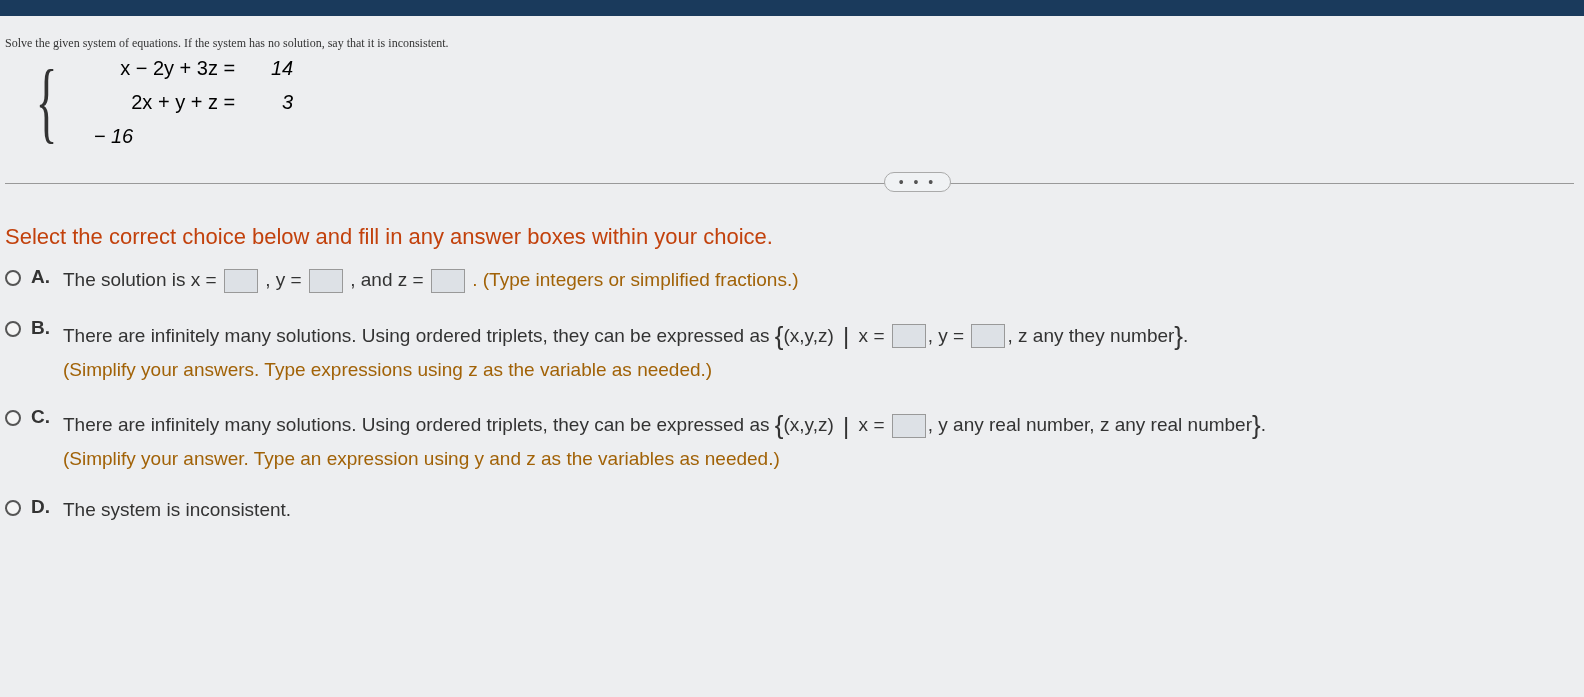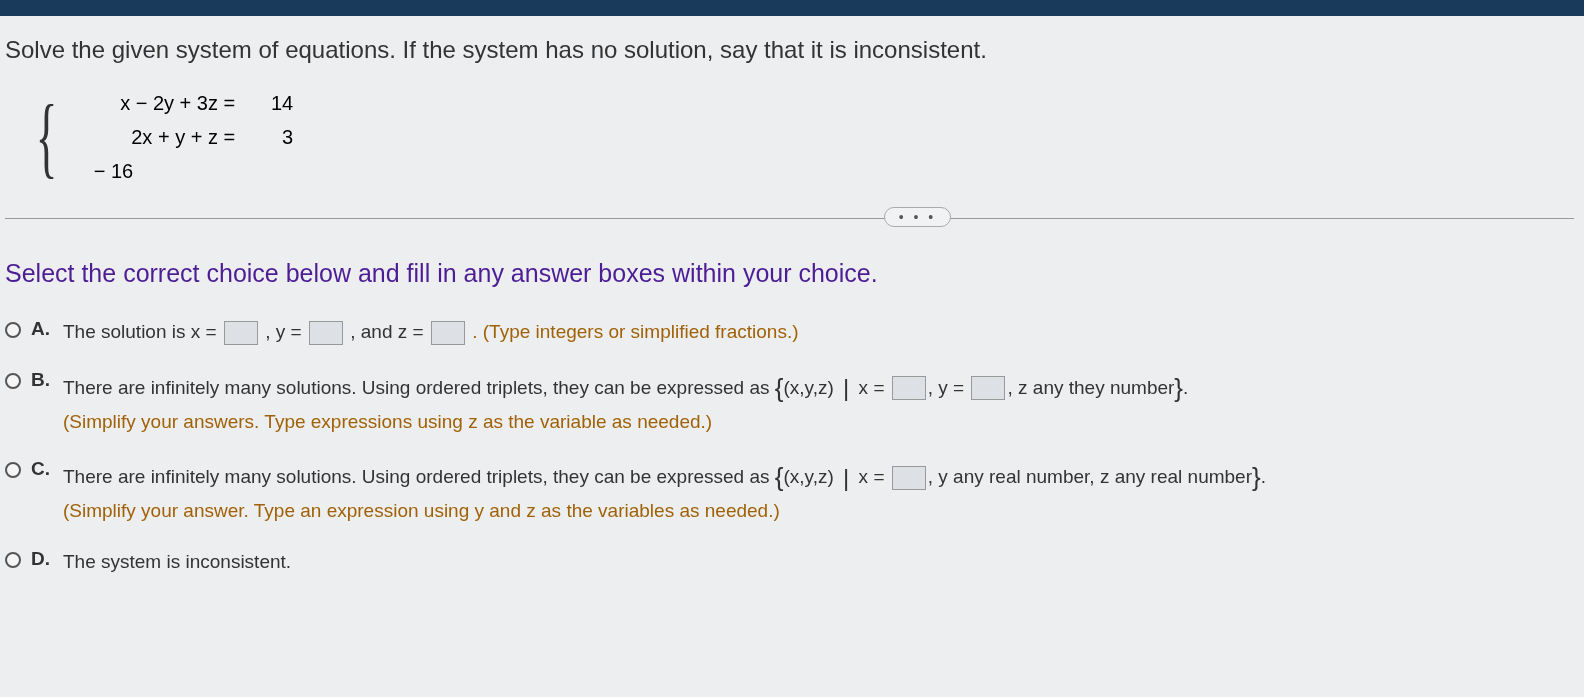--- a/index.html
+++ b/index.html
@@ -17,23 +17,23 @@
     }
     .top-bar {
       background: #1a3a5c;
       height: 16px;
       width: 100%;
     }
     .content {
       padding: 20px 10px 20px 5px;
     }
     .question-text {
-      font-size: 24px;
+      font-size: 12px;
       color: #333;
-      margin-bottom: 22px;
+      font-family: Liberation Serif, serif;
     }
     .equation-system {
       display: flex;
       align-items: center;
       margin-bottom: 30px;
       margin-left: 20px;
     }
     .brace {
       font-size: 90px;
       font-weight: 100;
@@ -52,20 +52,21 @@
       display: flex;
     }
     .eq-left {
       width: 160px;
       text-align: right;
       padding-right: 8px;
     }
     .eq-right {
       width: 50px;
       text-align: right;
+      font-style: italic;
     }
     .divider-row {
       position: relative;
       margin: 10px 0 40px 0;
     }
     .hline {
       border: none;
       border-top: 1px solid #999;
       margin: 0;
     }
@@ -76,23 +77,23 @@
       background: #f0f2f4;
       border: 1px solid #aaa;
       border-radius: 11px;
       padding: 1px 14px;
       font-size: 14px;
       letter-spacing: 3px;
       color: #555;
       cursor: pointer;
     }
     .instruction {
-      font-size: 25px;
-      color: #4c1d95;
-      margin-bottom: 30px;
+      font-size: 22px;
+      color: #c2410c;
+      margin-bottom: 16px;
     }
     .choices {
       margin-left: 0px;
     }
     .choice {
       display: flex;
       align-items: flex-start;
       margin-bottom: 22px;
       font-size: 19px;
       color: #333;

